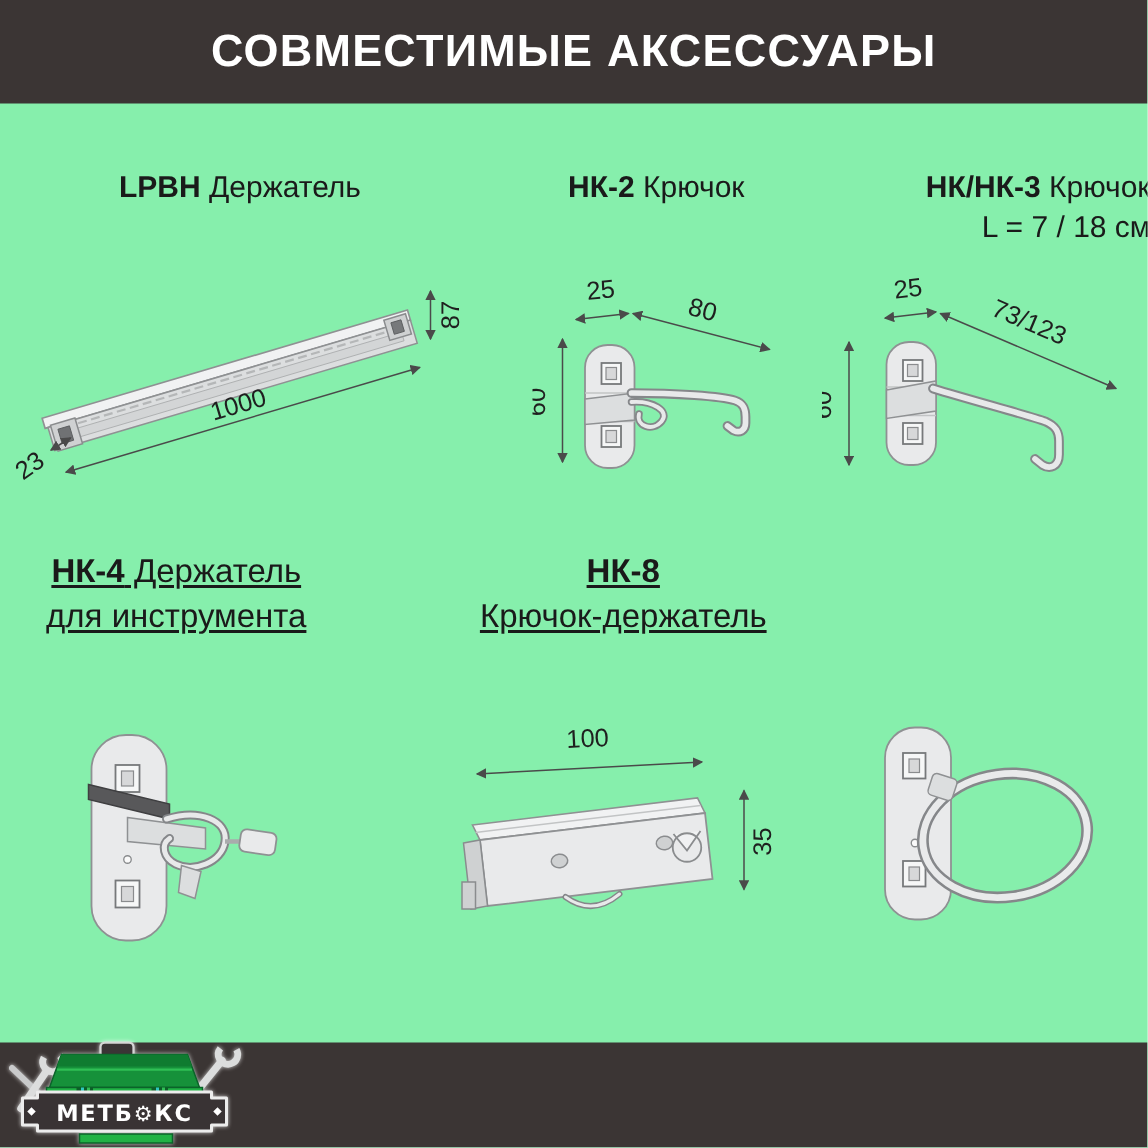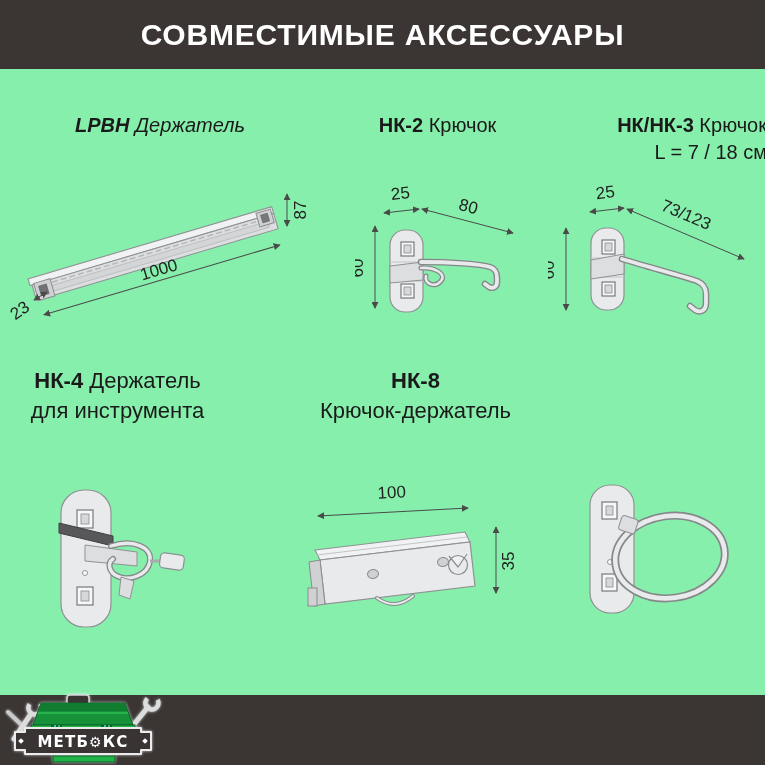--- a/index.html
+++ b/index.html
@@ -9,25 +9,25 @@
 
   
   .bar{position:absolute;left:0;width:765px;background:#3b3534;}
   #header{top:0;height:69px;display:flex;align-items:center;justify-content:center;}
   #header h1{margin:0;color:#ffffff;font-size:30px;font-weight:700;letter-spacing:.8px;}
   #footer{top:695px;height:70px;}
 
   
   .plabel{position:absolute;text-align:center;color:#1a1a1a;}
   .row1{font-size:20px;line-height:27px;}
-  .row2{font-size:22px;line-height:30px;}
+  .row2{font-size:22px;line-height:30px;text-decoration:underline;}
   .plabel .code{font-weight:700;}
   .plabel .l2:empty,.plabel .l3:empty{display:none;}
 
-  #lbl-lpbh{left:10px;top:112px;width:300px;font-style:italic;}
+  #lbl-lpbh{left:10px;top:112px;width:300px;}
   #lbl-hk2 {left:330px;top:112px;width:215px;}
   #lbl-hk3 {left:549px;top:112px;width:218px;text-align:right;}
   #lbl-hk4 {left:0px;top:366px;width:235px;}
   #lbl-hk5 {left:278px;top:366px;width:275px;}
   #lbl-hk6 {left:555px;top:366px;width:210px;}
 
   .drawing{position:absolute;}
   #dr-lpbh{left:10px;top:182px;}
   #dr-hk2 {left:355px;top:182px;}
   #dr-hk3 {left:548px;top:182px;}

